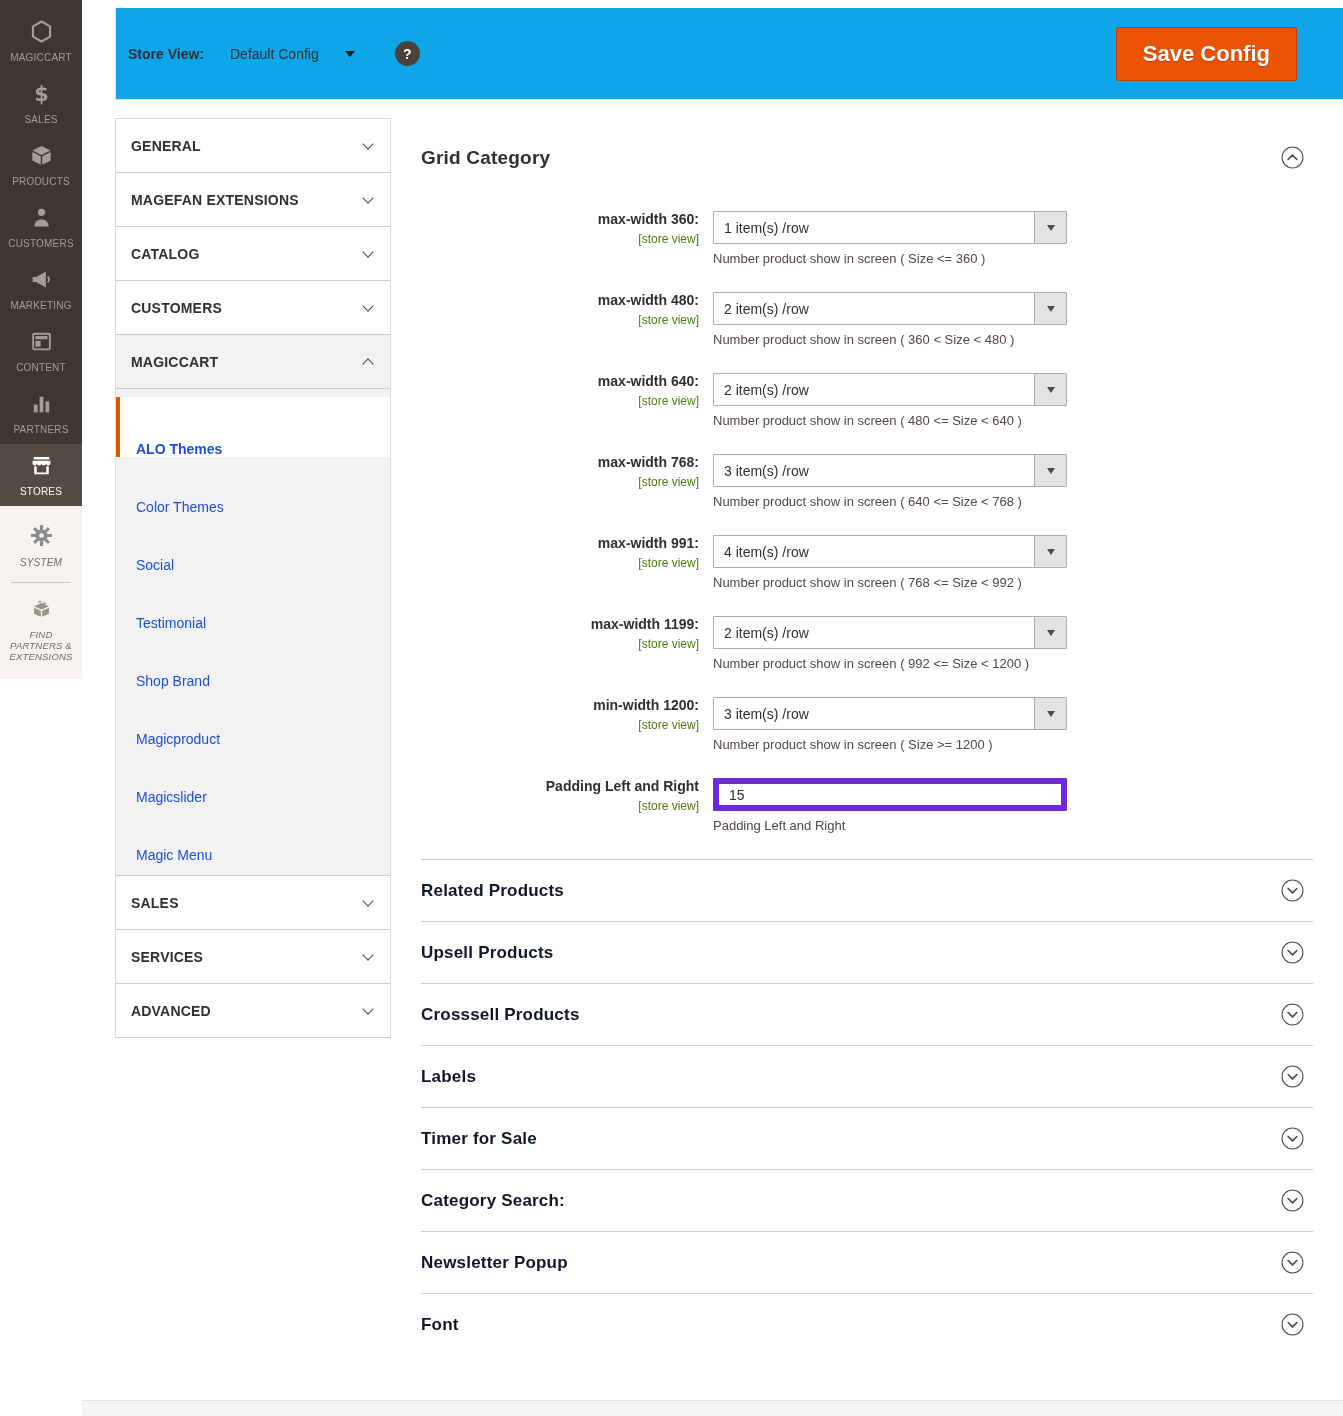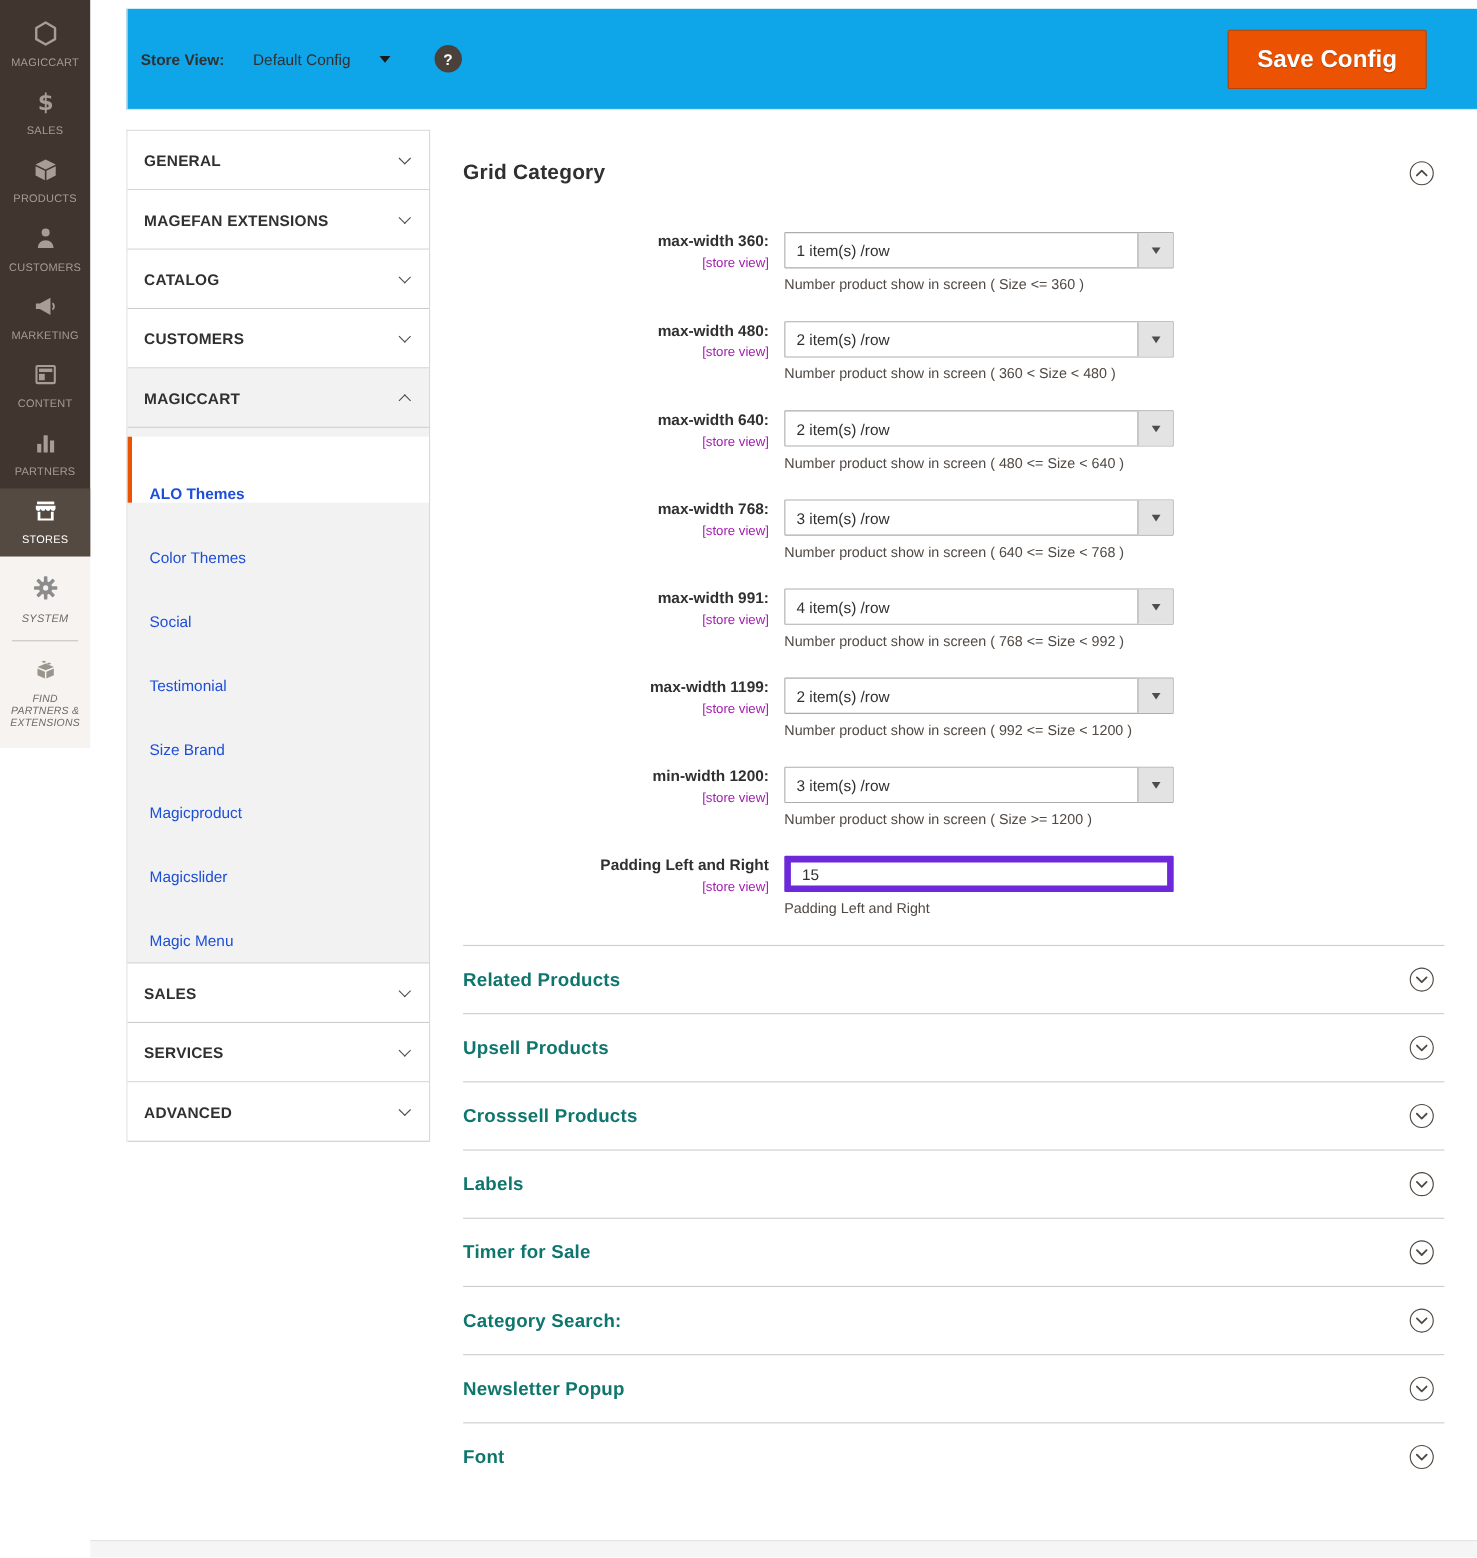--- a/index.html
+++ b/index.html
@@ -48,34 +48,34 @@
 
   
   .content { position:absolute; left:421px; top:130px; width:892px; }
   .sec-head { display:flex; align-items:center; justify-content:space-between; margin:16px 0 42px; }
   .sec-title { font-size:19px; font-weight:700; color:#303030; letter-spacing:.2px; }
   .cc { flex:0 0 auto; margin-right:9px; cursor:pointer; }
 
   .form-row { display:flex; margin-bottom:26px; }
   .form-label { width:292px; padding-right:14px; text-align:right; }
   .lbl { font-size:14px; font-weight:700; color:#303030; line-height:1.25; }
-  .scope { font-size:12px; color:#a21caf; margin-top:3px; }
+  .scope { font-size:12px; color:#4d7c0f; margin-top:3px; }
   .form-field { width:354px; }
   .select { position:relative; height:33px; background:#fff; border:1px solid #adadad; border-radius:1px;
             display:flex; align-items:center; padding-left:10px; font-size:14px; color:#303030; cursor:pointer; }
   .select-arrow { position:absolute; right:0; top:0; width:32px; height:100%; background:#e3e3e3;
                   border-left:1px solid #adadad; display:flex; align-items:center; justify-content:center; }
   .tri { width:0; height:0; border-left:4.5px solid transparent; border-right:4.5px solid transparent; border-top:6px solid #4d4d4d; }
   .text-input { width:354px; height:33px; border:6px solid #6d28d9; border-radius:1px; padding:0 10px;
                 font-family:inherit; font-size:14px; color:#303030; }
   .note { font-size:13px; color:#514943; margin-top:7px; }
 
   .collapse-row { height:62px; border-top:1px solid #ccc; display:flex; align-items:center;
                   justify-content:space-between; cursor:pointer; }
-  .collapse-title { font-size:17px; font-weight:700; color:#0f766e; letter-spacing:.2px; }
+  .collapse-title { font-size:17px; font-weight:700; color:#0f172a; letter-spacing:.2px; }
 
   .footer { position:absolute; left:82px; top:1400px; width:1261px; height:16px;
             background:#f5f5f5; border-top:1px solid #e3e3e3; }
 </style>
 </head>
 <body>
 
 <div class="app">
 
   <aside class="sidebar">
@@ -225,21 +225,21 @@
       <div class="nav-sub-item">
         <span>Color Themes</span>
       </div>
       <div class="nav-sub-item">
         <span>Social</span>
       </div>
       <div class="nav-sub-item">
         <span>Testimonial</span>
       </div>
       <div class="nav-sub-item">
-        <span>Size Brand</span>
+        <span>Shop Brand</span>
       </div>
       <div class="nav-sub-item">
         <span>Magicproduct</span>
       </div>
       <div class="nav-sub-item">
         <span>Magicslider</span>
       </div>
       <div class="nav-sub-item">
         <span>Magic Menu</span>
       </div>

